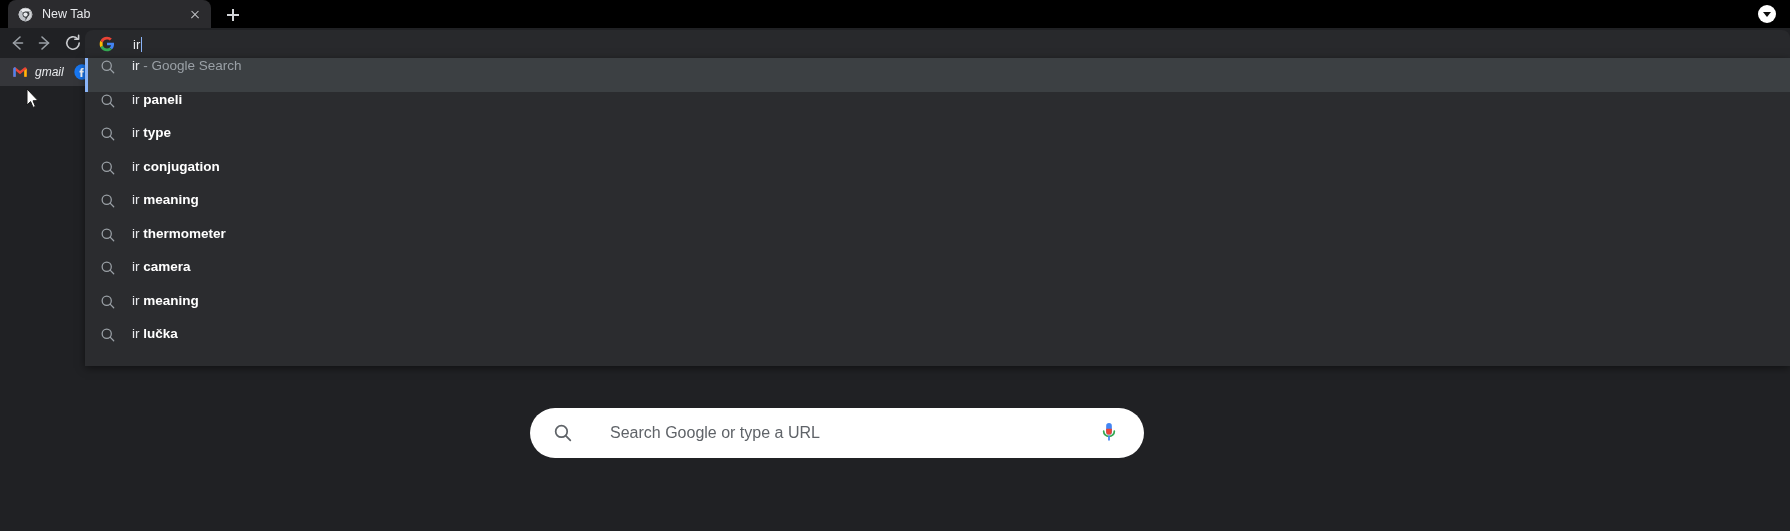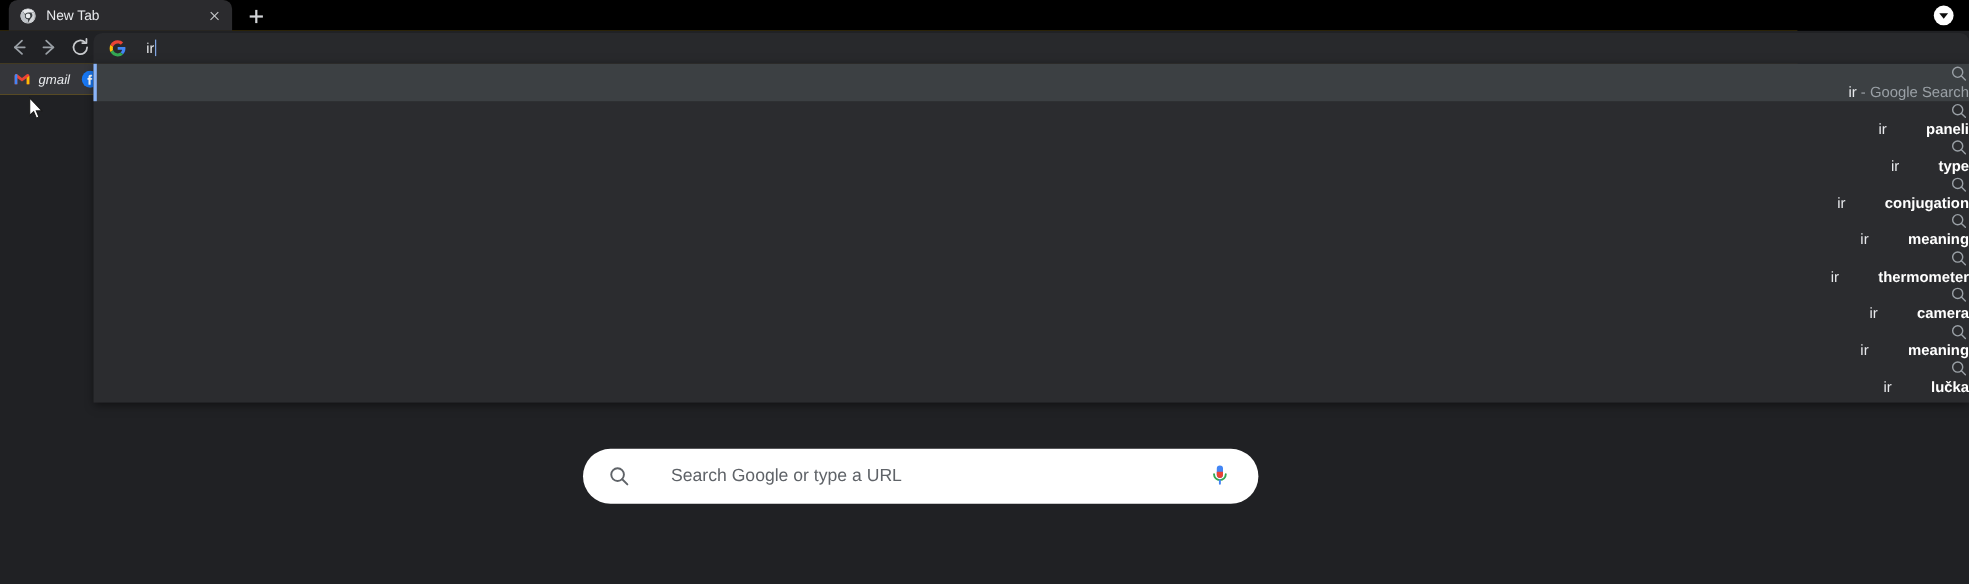--- a/index.html
+++ b/index.html
@@ -3,21 +3,21 @@
 <meta charset="utf-8">
 <style>
   * { box-sizing: border-box; margin: 0; padding: 0; }
   html, body {
     width: 1790px; height: 531px;
     background: #000000;
     font-family: "Liberation Sans", sans-serif;
     overflow: hidden;
   }
 
-  #root { position: relative; width: 1634px; height: 531px; background:#eab308; }
+  #root { position: relative; width: 1634px; height: 531px; background:#be185d; }
 
   
   .tabstrip {
     position: absolute; left:0; top:0; width:1790px; height:28px;
     background:#000000;
   }
   .tab {
     position:absolute; left:8px; top:0px; width:203px; height:28px;
     background:#2b2b2e;
     border-radius:8px 8px 0 0;
@@ -122,35 +122,35 @@
     display:inline-block; width:1px; height:15px; background:#8ab4f8;
     vertical-align:-3px; margin-left:1px;
   }
 
   .dropdown {
     position:relative; width:1705px; background:#2b2c2f;
     padding-bottom:6px;
     box-shadow:0 2px 8px rgba(0,0,0,.5);
   }
   .sugg {
-    position:relative; height:33.5px; display:flex; align-items:flex-end;flex-direction:column;
+    position:relative; height:33.5px; display:flex; align-items:flex-start;
   }
   .sugg.selected { background:#3c4043; }
   .sugg.selected::before {
     content:""; position:absolute; left:0; top:0; width:3px; height:100%;
     background:#8ab4f8;
   }
   .sugg-ico {
     margin-left:14px; width:18px; height:18px; flex:0 0 18px; position:relative;
   }
   .sugg-text {
     margin-left:15px; font-size:13.5px; color:#e8eaed; white-space:nowrap;
   }
   .sugg-text .typed { font-weight:400; color:#e8eaed; }
-  .sugg-text .rest  { font-weight:700; color:#ffffff;margin-left:32px; }
+  .sugg-text .rest  { font-weight:700; color:#ffffff; }
   .sugg-text .desc  { font-weight:400; color:#9aa0a6; }
 
   
   .cursor { position:absolute; left:26px; top:88px; width:14px; height:22px; }
 </style>
 </head>
 <body>
 
 <div id="root">
 

